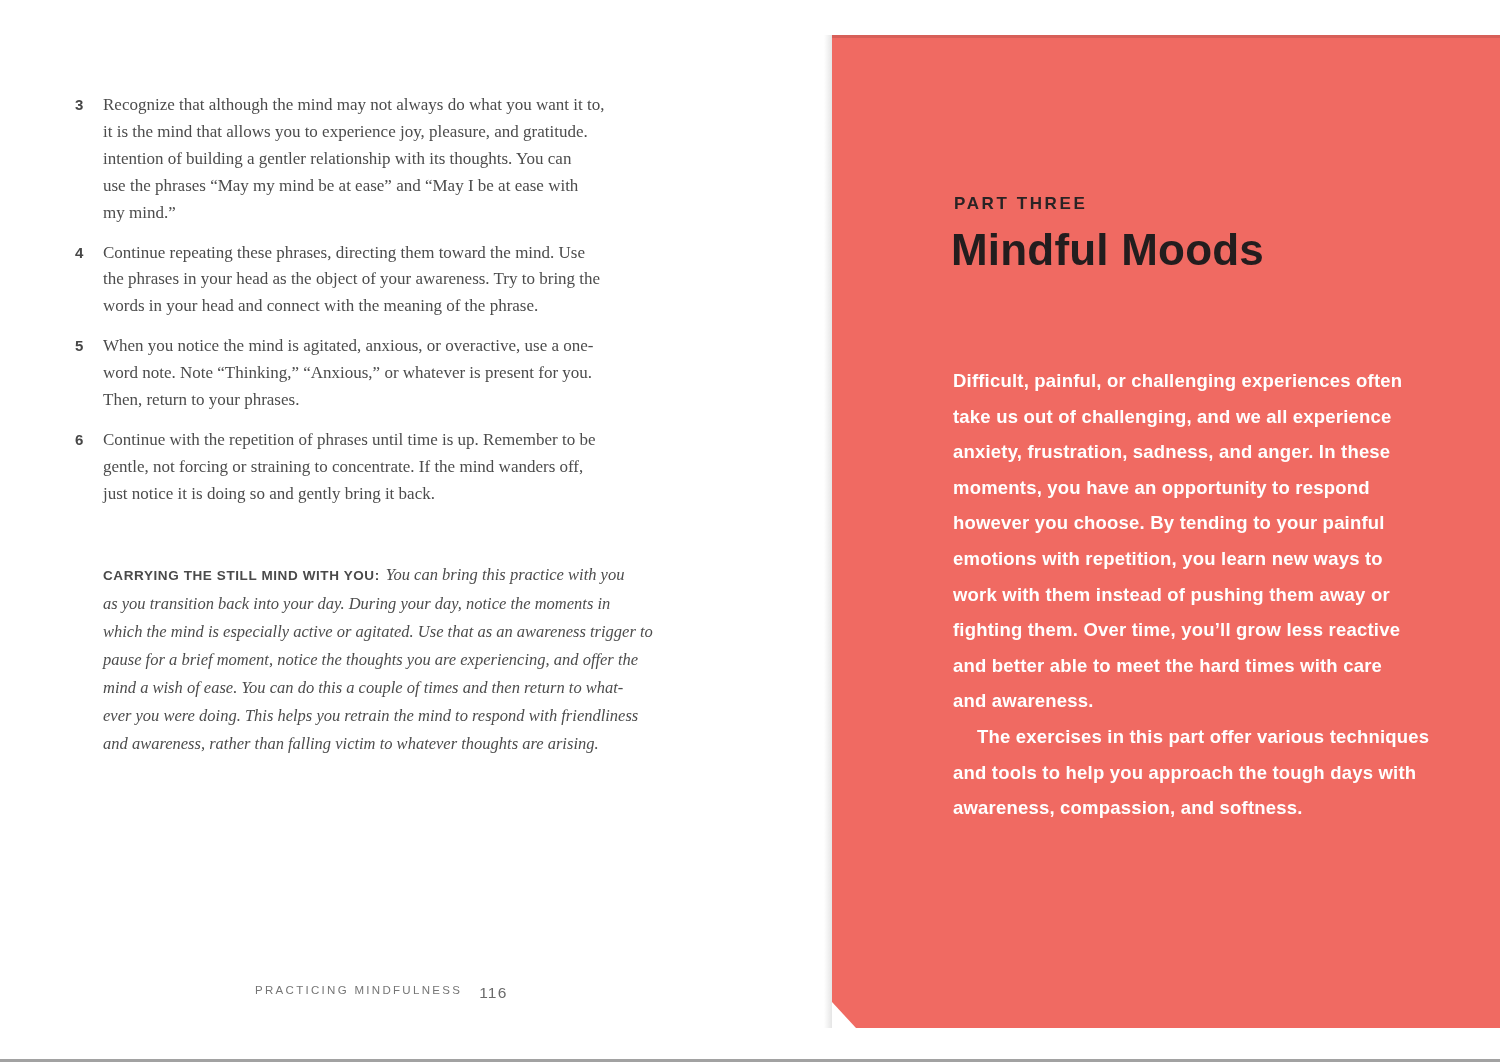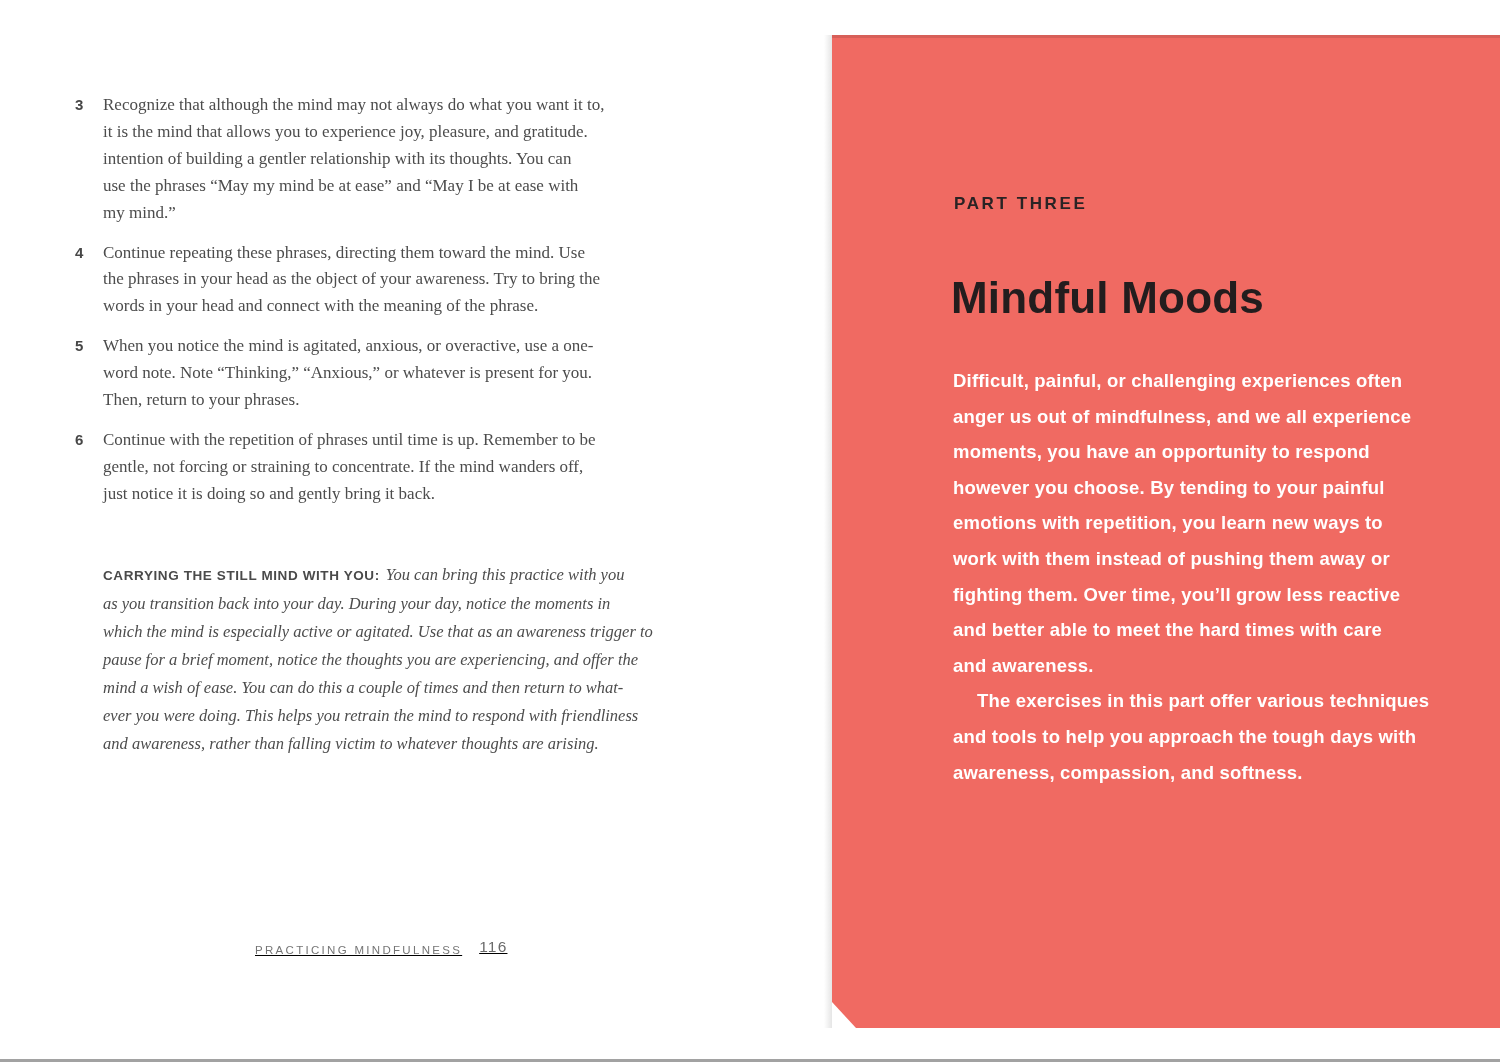--- a/index.html
+++ b/index.html
@@ -45,21 +45,21 @@
     font-size:16.5px;line-height:28px;color:var(--ink-body);
     white-space:nowrap;
   }
   .callout-label{
     font-family:"Liberation Sans",sans-serif;
     font-style:normal;font-weight:700;
     font-size:13.5px;letter-spacing:.6px;color:#4a4a4a;
     padding-right:6px;
   }
 
-  .page-footer{position:absolute;left:255px;top:938px;display:flex;align-items:flex-end;text-decoration:underline;}
+  .page-footer{position:absolute;left:255px;top:984px;display:flex;align-items:flex-start;}
   .footer-title{
     font-size:11.5px;letter-spacing:2.3px;color:var(--ink-footer);
     white-space:nowrap;
   }
   .footer-page{
     margin-left:17px;
     font-size:15.5px;letter-spacing:1.2px;color:#6a6a6a;
   }
 
   
@@ -78,21 +78,20 @@
   }
   .part-label{
     position:absolute;left:122px;top:159px;
     font-size:17px;font-weight:600;letter-spacing:2.6px;
     color:var(--ink-dark);
   }
   .part-title{
     position:absolute;left:119px;top:190px;
     font-size:44px;font-weight:700;letter-spacing:.2px;
     color:#231d1e;
-    margin-top:48px;
   }
   .part-intro{position:absolute;left:121px;top:328px;width:540px;}
   .intro-line{
     font-size:18.5px;font-weight:600;line-height:35.6px;
     color:#ffffff;letter-spacing:.2px;
     white-space:nowrap;
   }
   .intro-para.indented .intro-line:first-child{padding-left:24px;}
 
   
@@ -159,21 +158,22 @@
 </div>
 
 <div class="gutter-shadow"></div>
 
 <div class="right-panel">
   <div class="part-label">PART THREE</div>
   <div class="part-title">Mindful Moods</div>
   <div class="part-intro">
       <div class="intro-para">
         <div class="intro-line">Difficult, painful, or challenging experiences often</div>
-        <div class="intro-line">anger us out of mindfulness, and we all experience</div>
+        <div class="intro-line">take us out of challenging, and we all experience</div>
+        <div class="intro-line">anxiety, frustration, sadness, and anger. In these</div>
         <div class="intro-line">moments, you have an opportunity to respond</div>
         <div class="intro-line">however you choose. By tending to your painful</div>
         <div class="intro-line">emotions with repetition, you learn new ways to</div>
         <div class="intro-line">work with them instead of pushing them away or</div>
         <div class="intro-line">fighting them. Over time, you’ll grow less reactive</div>
         <div class="intro-line">and better able to meet the hard times with care</div>
         <div class="intro-line">and awareness.</div>
       </div>
       <div class="intro-para indented">
         <div class="intro-line">The exercises in this part offer various techniques</div>

